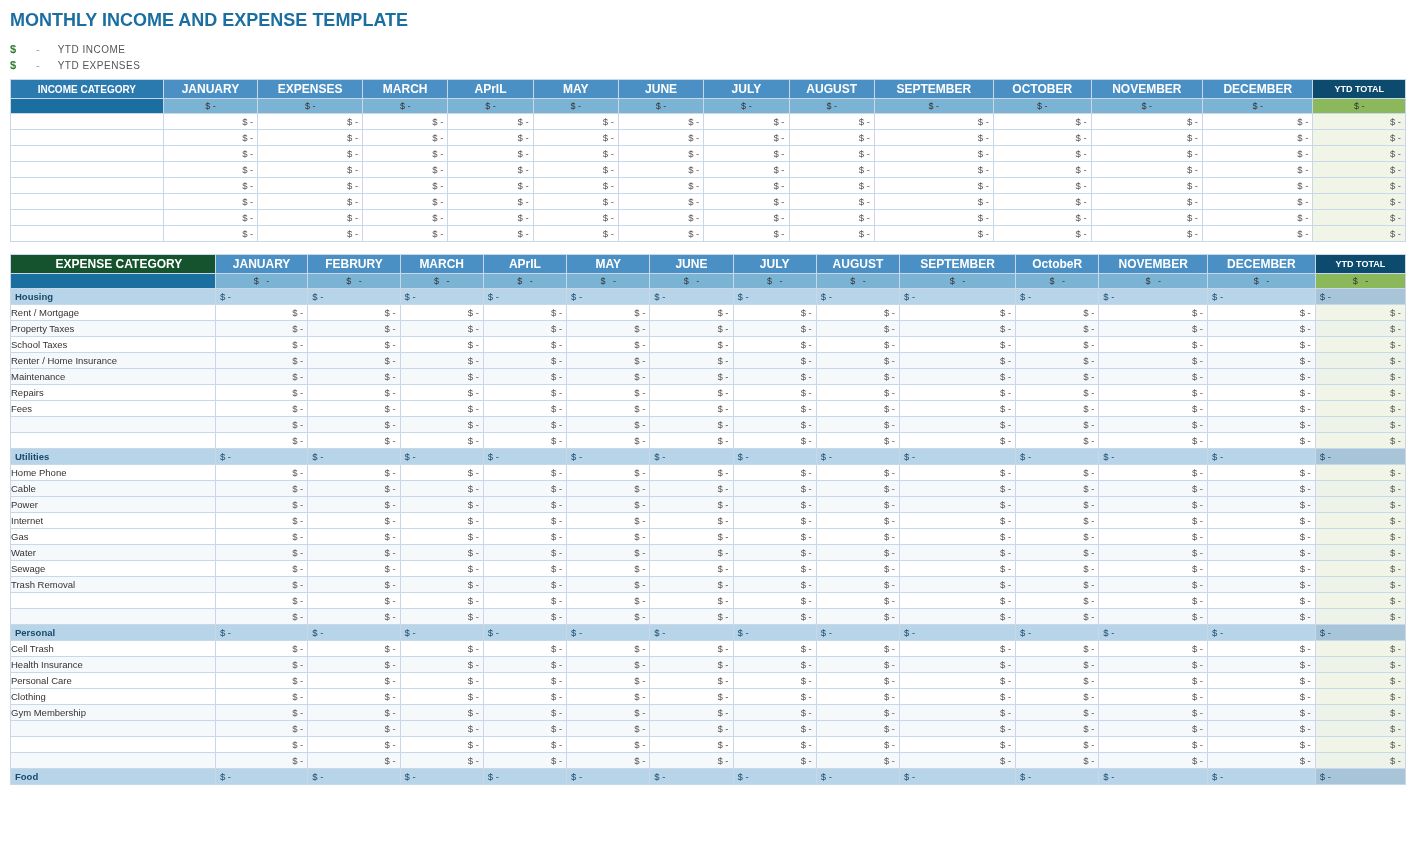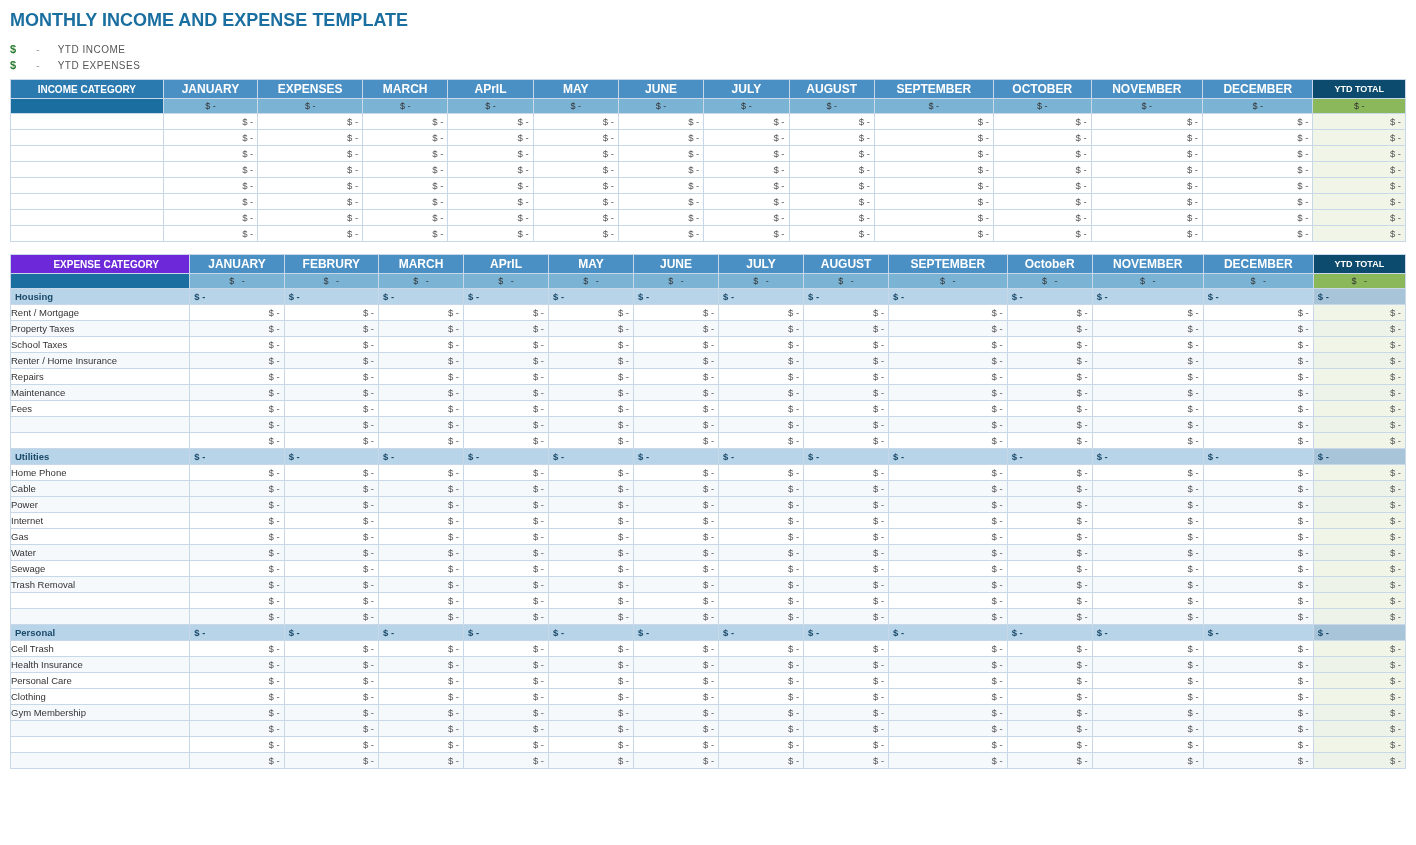--- a/index.html
+++ b/index.html
@@ -46,25 +46,25 @@
       margin-bottom: 12px;
       font-size: 9.5px;
     }
     th, td {
       border: 1px solid #c8d8e8;
       padding: 2px 4px;
       white-space: nowrap;
     }
     
     .cat-header {
-      background: #6d28d9;
+      background: #14532d;
       color: #fff;
       font-weight: bold;
       text-align: center;
-      font-size: 10px;
+      font-size: 12px;
       min-width: 120px;
       padding-left: 16px;
     }
     
     .month-header {
       background: #4a90c4;
       color: #fff;
       font-weight: bold;
       text-align: center;
       font-size: 12px;
@@ -109,21 +109,21 @@
       color: #555;
     }
     .data-row td.ytd-cell {
       background: #f0f5e8;
       text-align: right;
       color: #555;
     }
     
     .section-header td {
       background: #b8d4e8;
-      font-weight: bold;
+      font-weight: normal;
       color: #1a4a6a;
     }
     .section-header td.money {
       background: #b8d4e8;
     }
     .section-header td.ytd-cell {
       background: #a8c4d8;
     }
     
     .alt-row td {
@@ -439,38 +439,38 @@
         <td class="money">$           -</td>
         <td class="money">$           -</td>
         <td class="money">$           -</td>
         <td class="money">$           -</td>
         <td class="money">$           -</td>
         <td class="money">$           -</td>
         <td class="money">$           -</td>
         <td class="money">$           -</td>
         <td class="ytd-cell">$           -</td>
       </tr>
+      <tr class="data-row alt-row">
+        <td>Maintenance</td>
+        <td class="money">$           -</td>
+        <td class="money">$           -</td>
+        <td class="money">$           -</td>
+        <td class="money">$           -</td>
+        <td class="money">$           -</td>
+        <td class="money">$           -</td>
+        <td class="money">$           -</td>
+        <td class="money">$           -</td>
+        <td class="money">$           -</td>
+        <td class="money">$           -</td>
+        <td class="money">$           -</td>
+        <td class="money">$           -</td>
+        <td class="ytd-cell">$           -</td>
+      </tr>
       <tr class="data-row">
         <td>Repairs</td>
-        <td class="money">$           -</td>
-        <td class="money">$           -</td>
-        <td class="money">$           -</td>
-        <td class="money">$           -</td>
-        <td class="money">$           -</td>
-        <td class="money">$           -</td>
-        <td class="money">$           -</td>
-        <td class="money">$           -</td>
-        <td class="money">$           -</td>
-        <td class="money">$           -</td>
-        <td class="money">$           -</td>
-        <td class="money">$           -</td>
-        <td class="ytd-cell">$           -</td>
-      </tr>
-      <tr class="data-row alt-row">
-        <td>Maintenance</td>
         <td class="money">$           -</td>
         <td class="money">$           -</td>
         <td class="money">$           -</td>
         <td class="money">$           -</td>
         <td class="money">$           -</td>
         <td class="money">$           -</td>
         <td class="money">$           -</td>
         <td class="money">$           -</td>
         <td class="money">$           -</td>
         <td class="money">$           -</td>
@@ -838,15 +838,31 @@
         <td class="money">$           -</td>
         <td class="money">$           -</td>
         <td class="money">$           -</td>
         <td class="money">$           -</td>
         <td class="money">$           -</td>
         <td class="money">$           -</td>
         <td class="money">$           -</td>
         <td class="money">$           -</td>
         <td class="money">$           -</td>
         <td class="ytd-cell">$           -</td>
+      </tr>
+      <tr class="section-header">
+        <td><strong>Food</strong></td>
+        <td class="money" style="background: rgb(184, 212, 232);">$           -</td>
+        <td class="money" style="background: rgb(184, 212, 232);">$           -</td>
+        <td class="money" style="background: rgb(184, 212, 232);">$           -</td>
+        <td class="money" style="background: rgb(184, 212, 232);">$           -</td>
+        <td class="money" style="background: rgb(184, 212, 232);">$           -</td>
+        <td class="money" style="background: rgb(184, 212, 232);">$           -</td>
+        <td class="money" style="background: rgb(184, 212, 232);">$           -</td>
+        <td class="money" style="background: rgb(184, 212, 232);">$           -</td>
+        <td class="money" style="background: rgb(184, 212, 232);">$           -</td>
+        <td class="money" style="background: rgb(184, 212, 232);">$           -</td>
+        <td class="money" style="background: rgb(184, 212, 232);">$           -</td>
+        <td class="money" style="background: rgb(184, 212, 232);">$           -</td>
+        <td class="ytd-cell" style="background: rgb(168, 196, 216);">$           -</td>
       </tr>
     </tbody>
 </table>
 
 </body></html>

